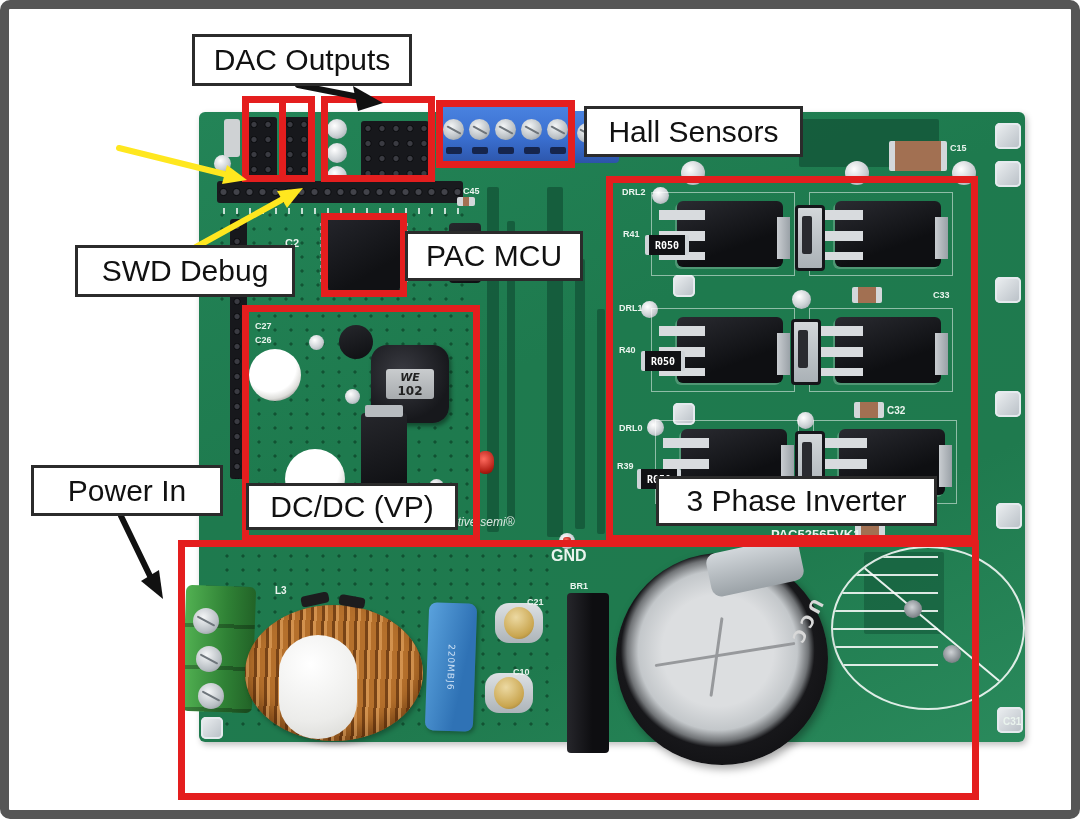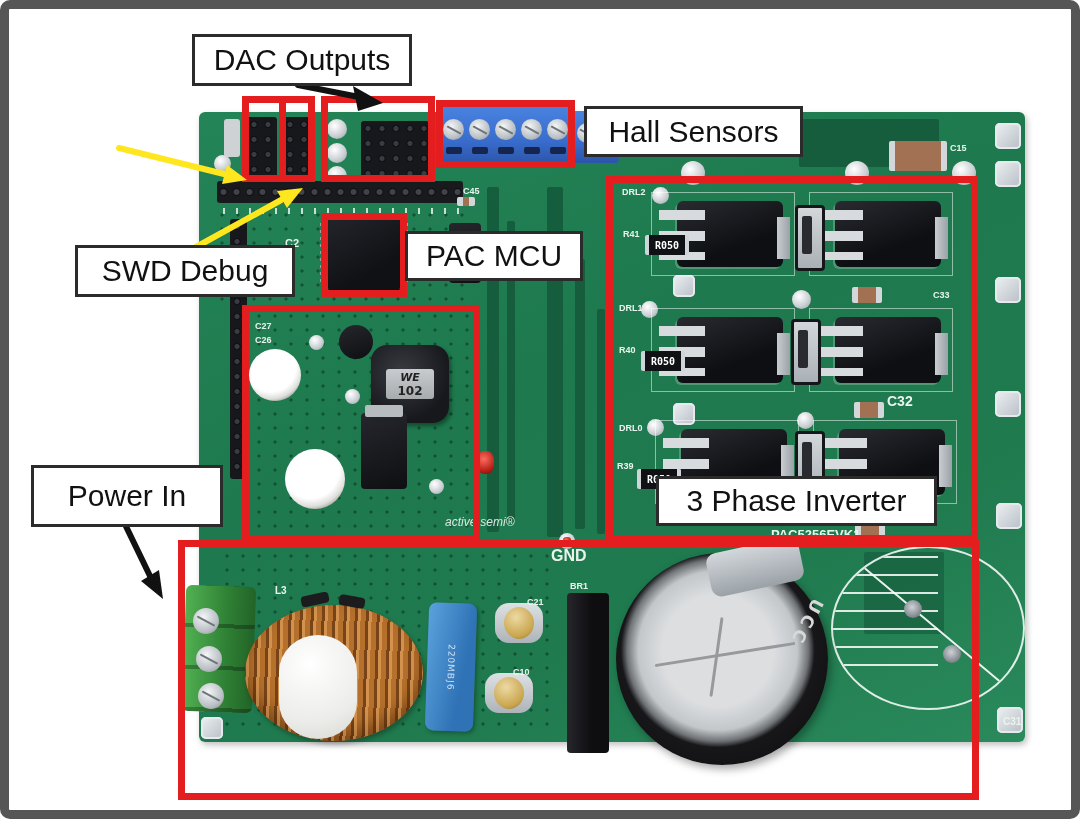--- a/index.html
+++ b/index.html
@@ -263,21 +263,21 @@
   <div class="silk" style="left:266px;top:576px;font-size:10px">L3</div>
   <div class="silk" style="left:518px;top:588px;font-size:9px">C21</div>
   <div class="silk" style="left:504px;top:658px;font-size:9px">C10</div>
   <div class="silk" style="left:941px;top:134px;font-size:9px">C15</div>
   <div class="silk" style="left:454px;top:177px;font-size:9px">C45</div>
   <div class="silk" style="left:276px;top:228px;font-size:11px">C2</div>
   <div class="silk" style="left:246px;top:312px;font-size:9px">C27</div>
   <div class="silk" style="left:246px;top:326px;font-size:9px">C26</div>
   <div class="silk" style="left:994px;top:707px;font-size:10px">C31</div>
   <div class="silk" style="left:924px;top:281px;font-size:9px">C33</div>
-  <div class="silk" style="left:878px;top:384px;font-size:14px">C32</div>
+  <div class="silk" style="left:878px;top:396px;font-size:10px">C32</div>
   <div class="silk" style="left:613px;top:178px;font-size:9px">DRL2</div>
   <div class="silk" style="left:610px;top:294px;font-size:9px">DRL1</div>
   <div class="silk" style="left:610px;top:414px;font-size:9px">DRL0</div>
   <div class="silk" style="left:614px;top:220px;font-size:9px">R41</div>
   <div class="silk" style="left:610px;top:336px;font-size:9px">R40</div>
   <div class="silk" style="left:608px;top:452px;font-size:9px">R39</div>
   <div class="silk" style="left:762px;top:518px;font-size:13px">PAC5256EVK1</div>
   <div class="silk" style="left:436px;top:506px;font-size:12px;font-style:italic;font-weight:normal;color:#dce8e1">active-semi®</div>
 
   <div class="redbox" style="left:233px;top:87px;width:73px;height:86px">
@@ -306,16 +306,17 @@
     <g>
       <path d="M187 238 L274 190" stroke="#ffe71f" stroke-width="6" fill="none" stroke-linecap="round"></path>
       <polygon points="294,179 268,182 278,199" fill="#ffe71f"></polygon>
     </g>
   </svg>
 
   <div class="lbl" style="left:183px;top:25px;width:220px;height:52px">DAC Outputs</div>
   <div class="lbl" style="left:66px;top:236px;width:220px;height:52px">SWD Debug</div>
   <div class="lbl" style="left:396px;top:222px;width:178px;height:50px">PAC MCU</div>
   <div class="lbl" style="left:575px;top:97px;width:219px;height:51px">Hall Sensors</div>
-  <div class="lbl" style="left:22px;top:456px;width:192px;height:62px">Power In</div>
+  <div class="lbl" style="left:237px;top:474px;width:212px;height:47px">DC/DC (VP)</div>
+  <div class="lbl" style="left:22px;top:456px;width:192px;height:51px">Power In</div>
   <div class="lbl" style="left:647px;top:467px;width:281px;height:50px">3 Phase Inverter</div>
 
 </div>
 
 </body></html>

